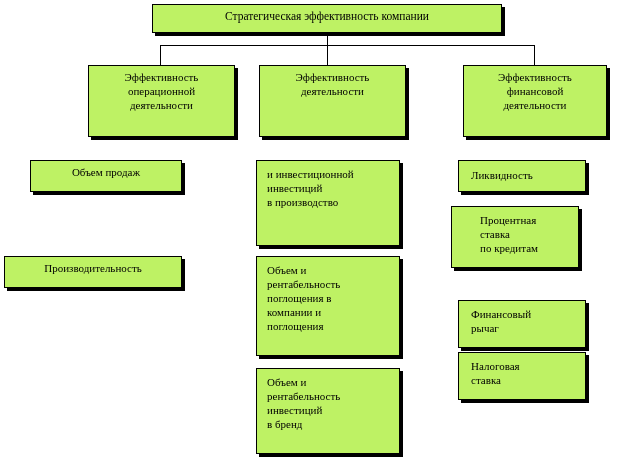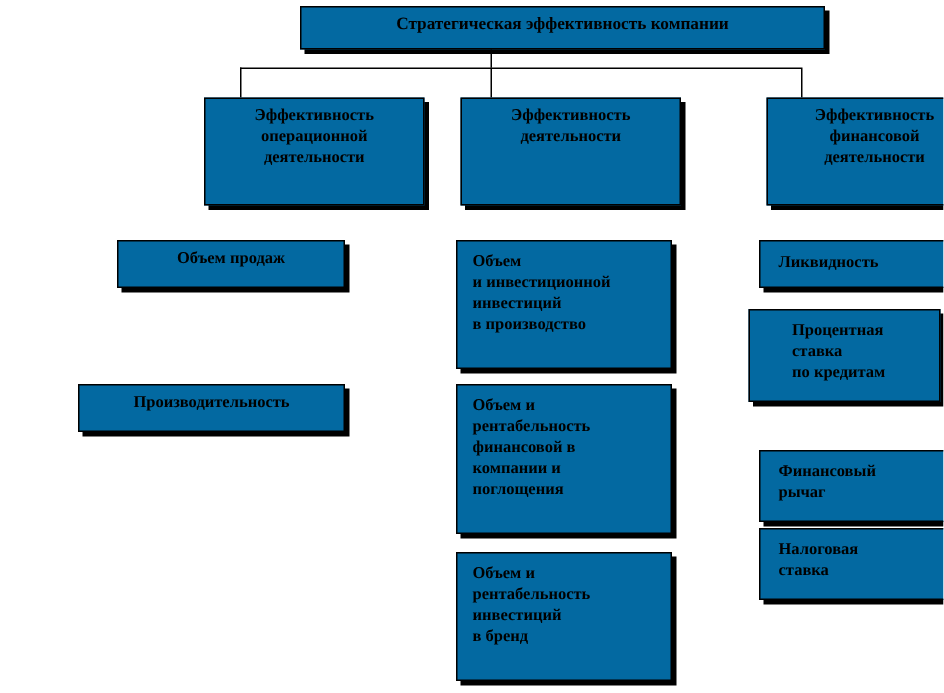--- a/index.html
+++ b/index.html
@@ -11,29 +11,28 @@
     position: relative;
     width: 629px;
     height: 462px;
     background: #ffffff;
     font-family: "Liberation Serif", serif;
     overflow: hidden;
   }
   .box {
     position: absolute;
     box-sizing: border-box;
-    background: #0369a1;
+    background: #bef264;
     border: 1px solid #000000;
     box-shadow: 3px 3px 0 0 #000000;
-    font-weight: bold;
+    font-weight: normal;
     font-size: 11px;
     line-height: 14px;
     color: #000000;
     padding: 4px 6px;
-    margin-left: 48px;
   }
   .box.center {
     text-align: center;
   }
   .box.left {
     text-align: left;
   }
   .box .linewrap {
     display: block;
   }
@@ -84,30 +83,29 @@
   </div>
 
   <div class="box center" style="left:30px; top:160px; width:152px; height:32px;">
     <span class="linewrap">Объем продаж</span>
   </div>
   <div class="box center" style="left:4px; top:256px; width:178px; height:32px;">
     <span class="linewrap">Производительность</span>
   </div>
 
   <div class="box left" style="left:256px; top:160px; width:144px; height:86px; padding-top:6px; padding-left:10px;">
-    <span class="linewrap">Объем</span>
     <span class="linewrap">и инвестиционной</span>
     <span class="linewrap">инвестиций</span>
     <span class="linewrap">в производство</span>
   </div>
 
   <div class="box left" style="left:256px; top:256px; width:144px; height:100px; padding-top:6px; padding-left:10px;">
     <span class="linewrap">Объем и</span>
     <span class="linewrap">рентабельность</span>
-    <span class="linewrap">финансовой в</span>
+    <span class="linewrap">поглощения в</span>
     <span class="linewrap">компании и</span>
     <span class="linewrap">поглощения</span>
   </div>
 
   <div class="box left" style="left:256px; top:368px; width:144px; height:86px; padding-top:6px; padding-left:10px;">
     <span class="linewrap">Объем и</span>
     <span class="linewrap">рентабельность</span>
     <span class="linewrap">инвестиций</span>
     <span class="linewrap">в бренд</span>
   </div>

